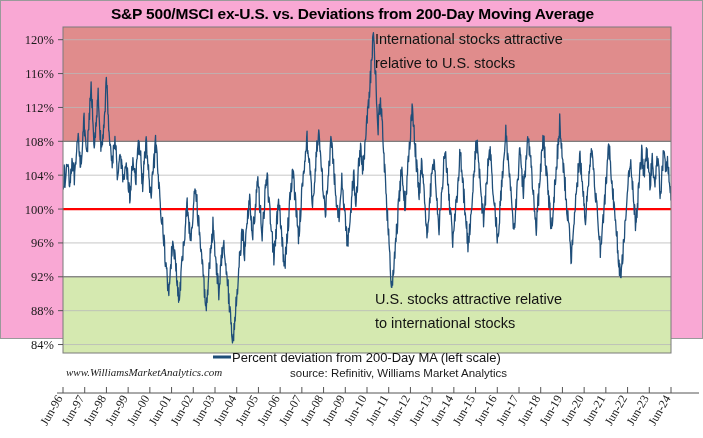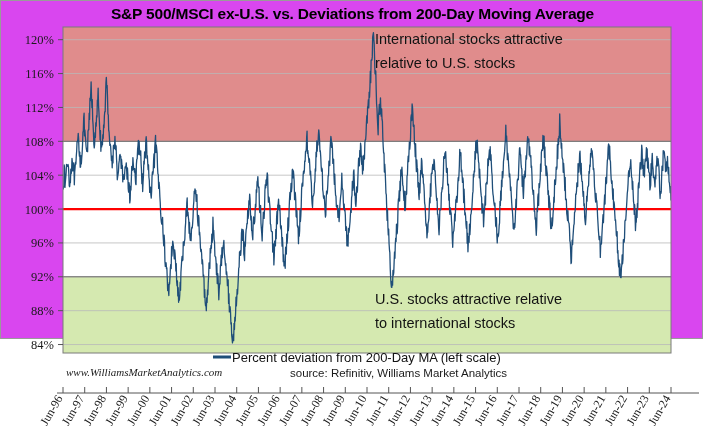--- a/index.html
+++ b/index.html
@@ -6,21 +6,21 @@
   body{
     width:703px;height:438px;
     background:#ffffff;
     font-family:"Liberation Sans", sans-serif;
     overflow:hidden;
   }
   #frame{
     position:absolute;left:0;top:0;width:703px;height:339px;
     box-sizing:border-box;
     border:1px solid #9a9a9a;
-    background:#d946ef;
+    background:#f9a8d4;
   }
   #title{
     position:absolute;left:0;top:4px;width:703px;
     text-align:center;
     font-family:"Liberation Sans", sans-serif;
     font-weight:bold;
     font-size:15.5px;
     color:#000000;
     letter-spacing:-0.2px;
     white-space:nowrap;

